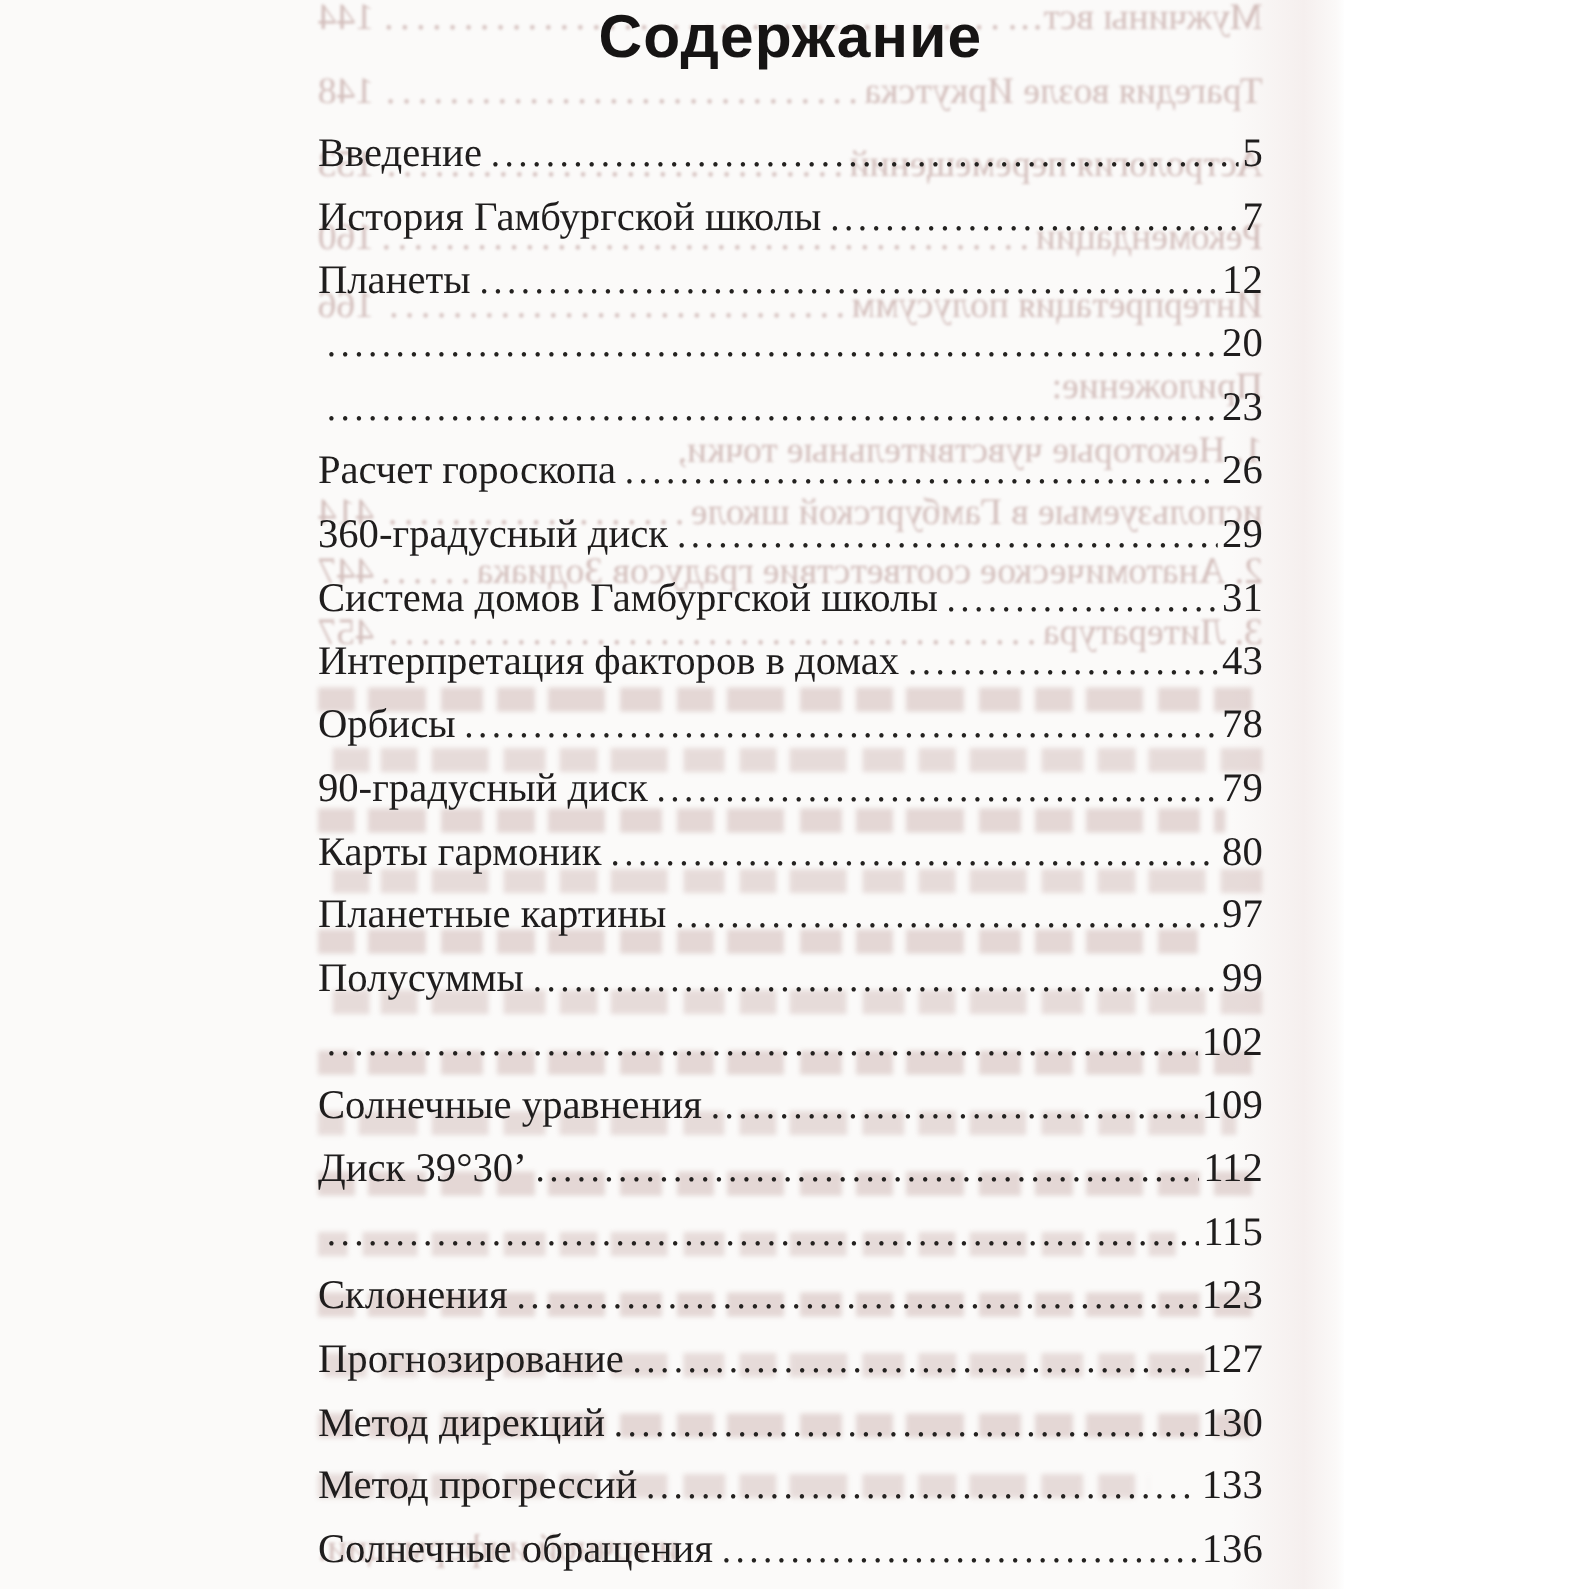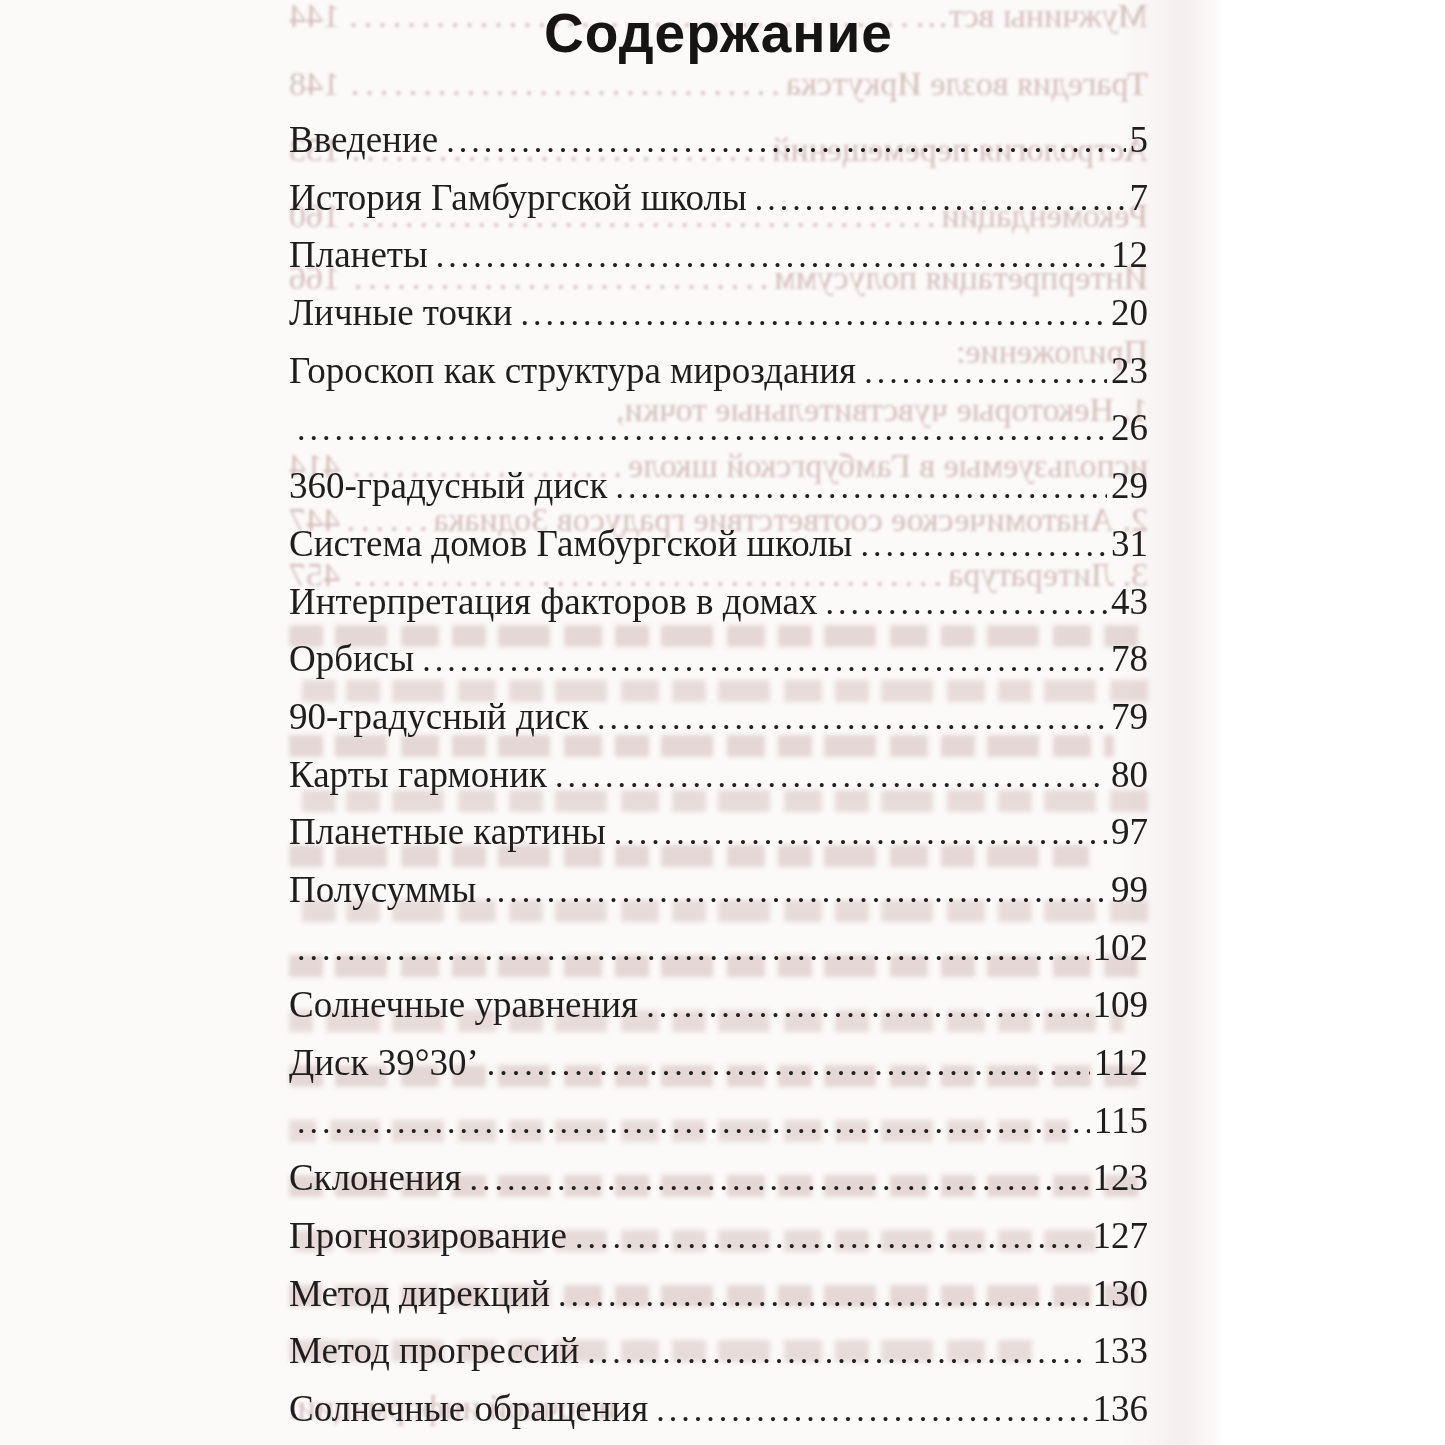--- a/index.html
+++ b/index.html
@@ -164,30 +164,29 @@
           <span class="lbl">История Гамбургской школы</span>
           <span class="dots">............................................................................................................................................................................................................................</span>
           <span class="num">7</span>
         </div>
       <div class="row">
           <span class="lbl">Планеты</span>
           <span class="dots">............................................................................................................................................................................................................................</span>
           <span class="num">12</span>
         </div>
       <div class="row">
-          <span class="lbl">Личные точки</span>
           <span class="dots">............................................................................................................................................................................................................................</span>
           <span class="num">20</span>
         </div>
       <div class="row">
-          <span class="lbl">Гороскоп как структура мироздания</span>
           <span class="dots">............................................................................................................................................................................................................................</span>
           <span class="num">23</span>
         </div>
       <div class="row">
+          <span class="lbl">Расчет гороскопа</span>
           <span class="dots">............................................................................................................................................................................................................................</span>
           <span class="num">26</span>
         </div>
       <div class="row">
           <span class="lbl">360-градусный диск</span>
           <span class="dots">............................................................................................................................................................................................................................</span>
           <span class="num">29</span>
         </div>
       <div class="row">
           <span class="lbl">Система домов Гамбургской школы</span>

